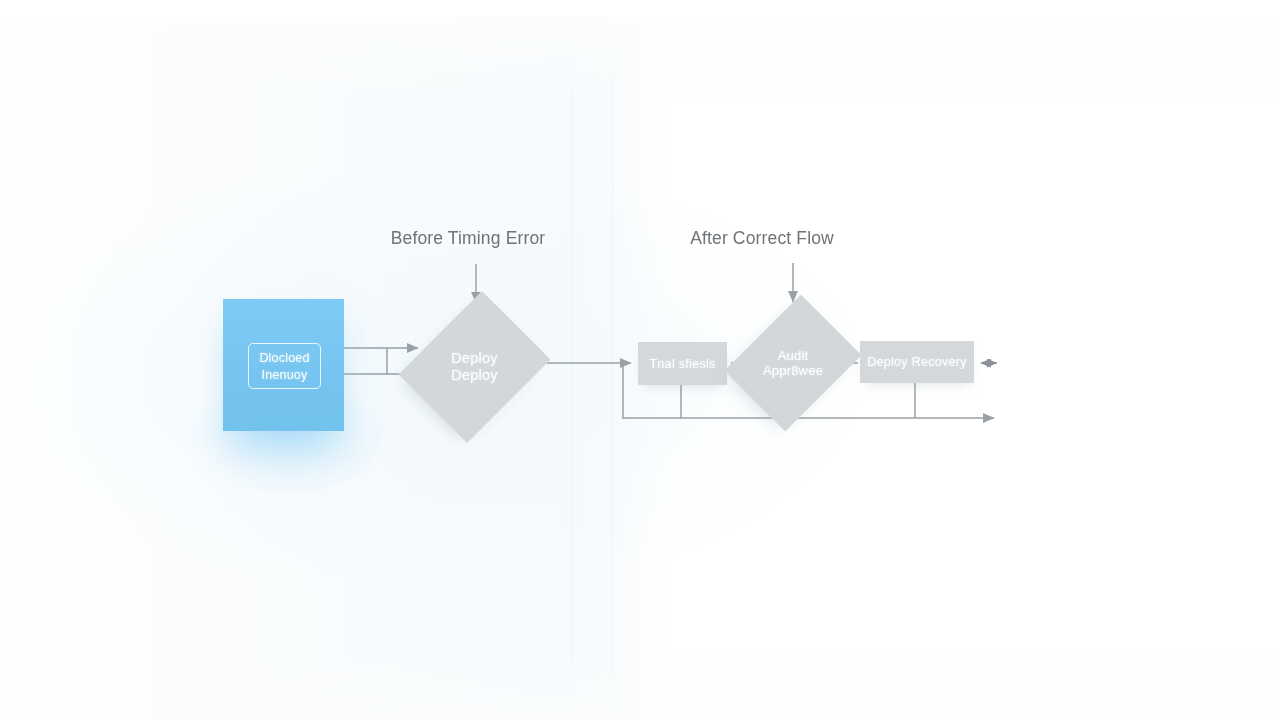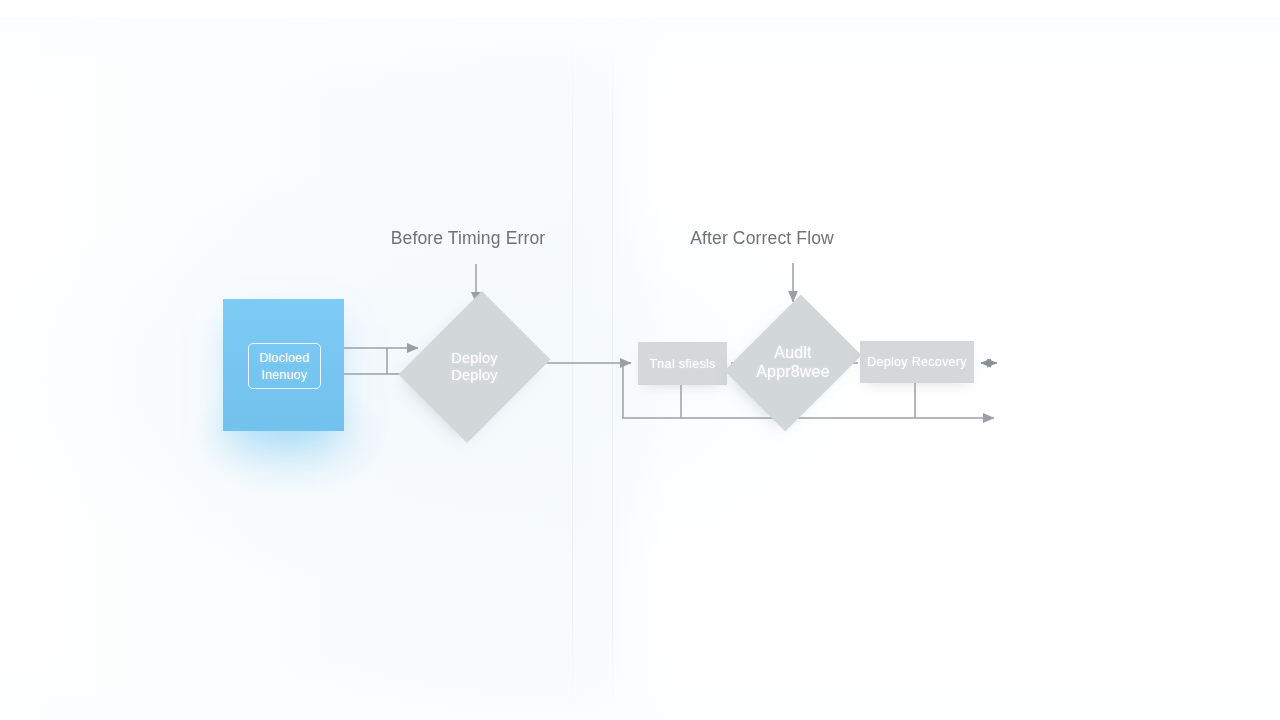--- a/index.html
+++ b/index.html
@@ -114,21 +114,21 @@
     position: relative;
     z-index: 2;
     color: #ffffff;
     font-size: 14.5px;
     line-height: 1.18;
     text-align: center;
     letter-spacing: 0.2px;
     text-shadow: 0 0 3px rgba(255,255,255,0.5);
   }
   .diamond-text.small {
-    font-size: 16px;
+    font-size: 13px;
     filter: blur(0.35px);
   }
   .diamond-text .ln { display: block; }
 </style>
 </head>
 <body>
 
 <div id="canvas">
 
   <div class="seam" style="left:572px;"></div>

